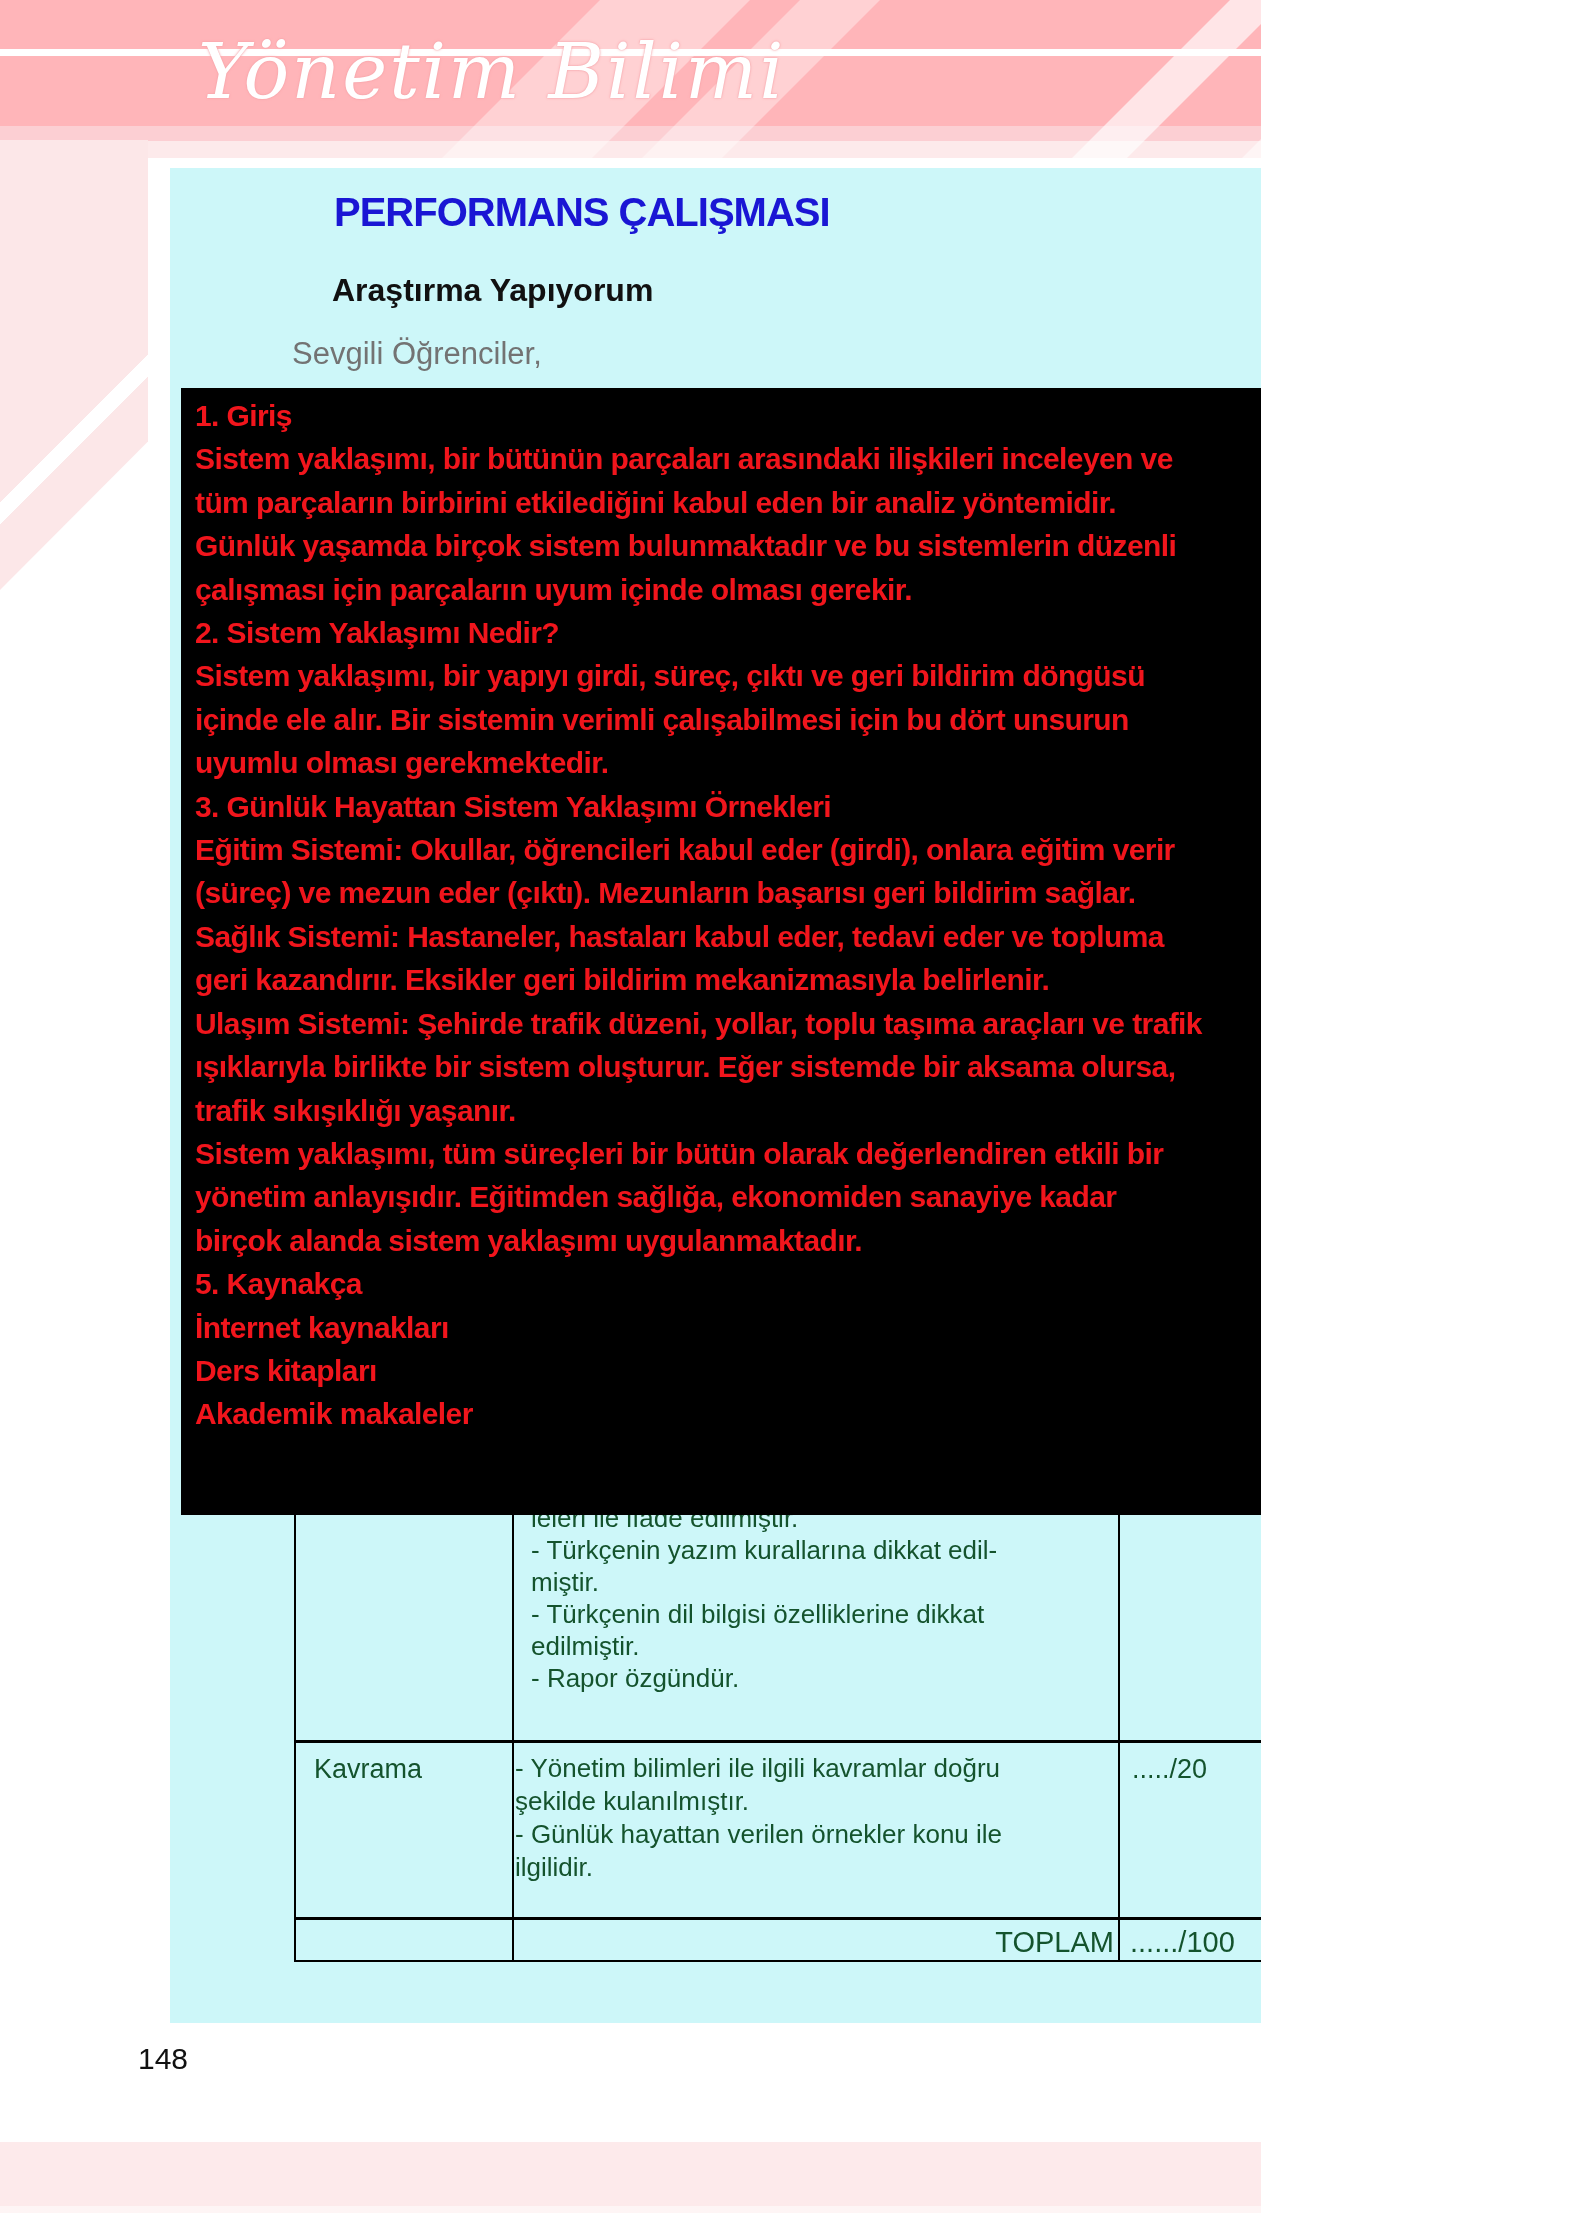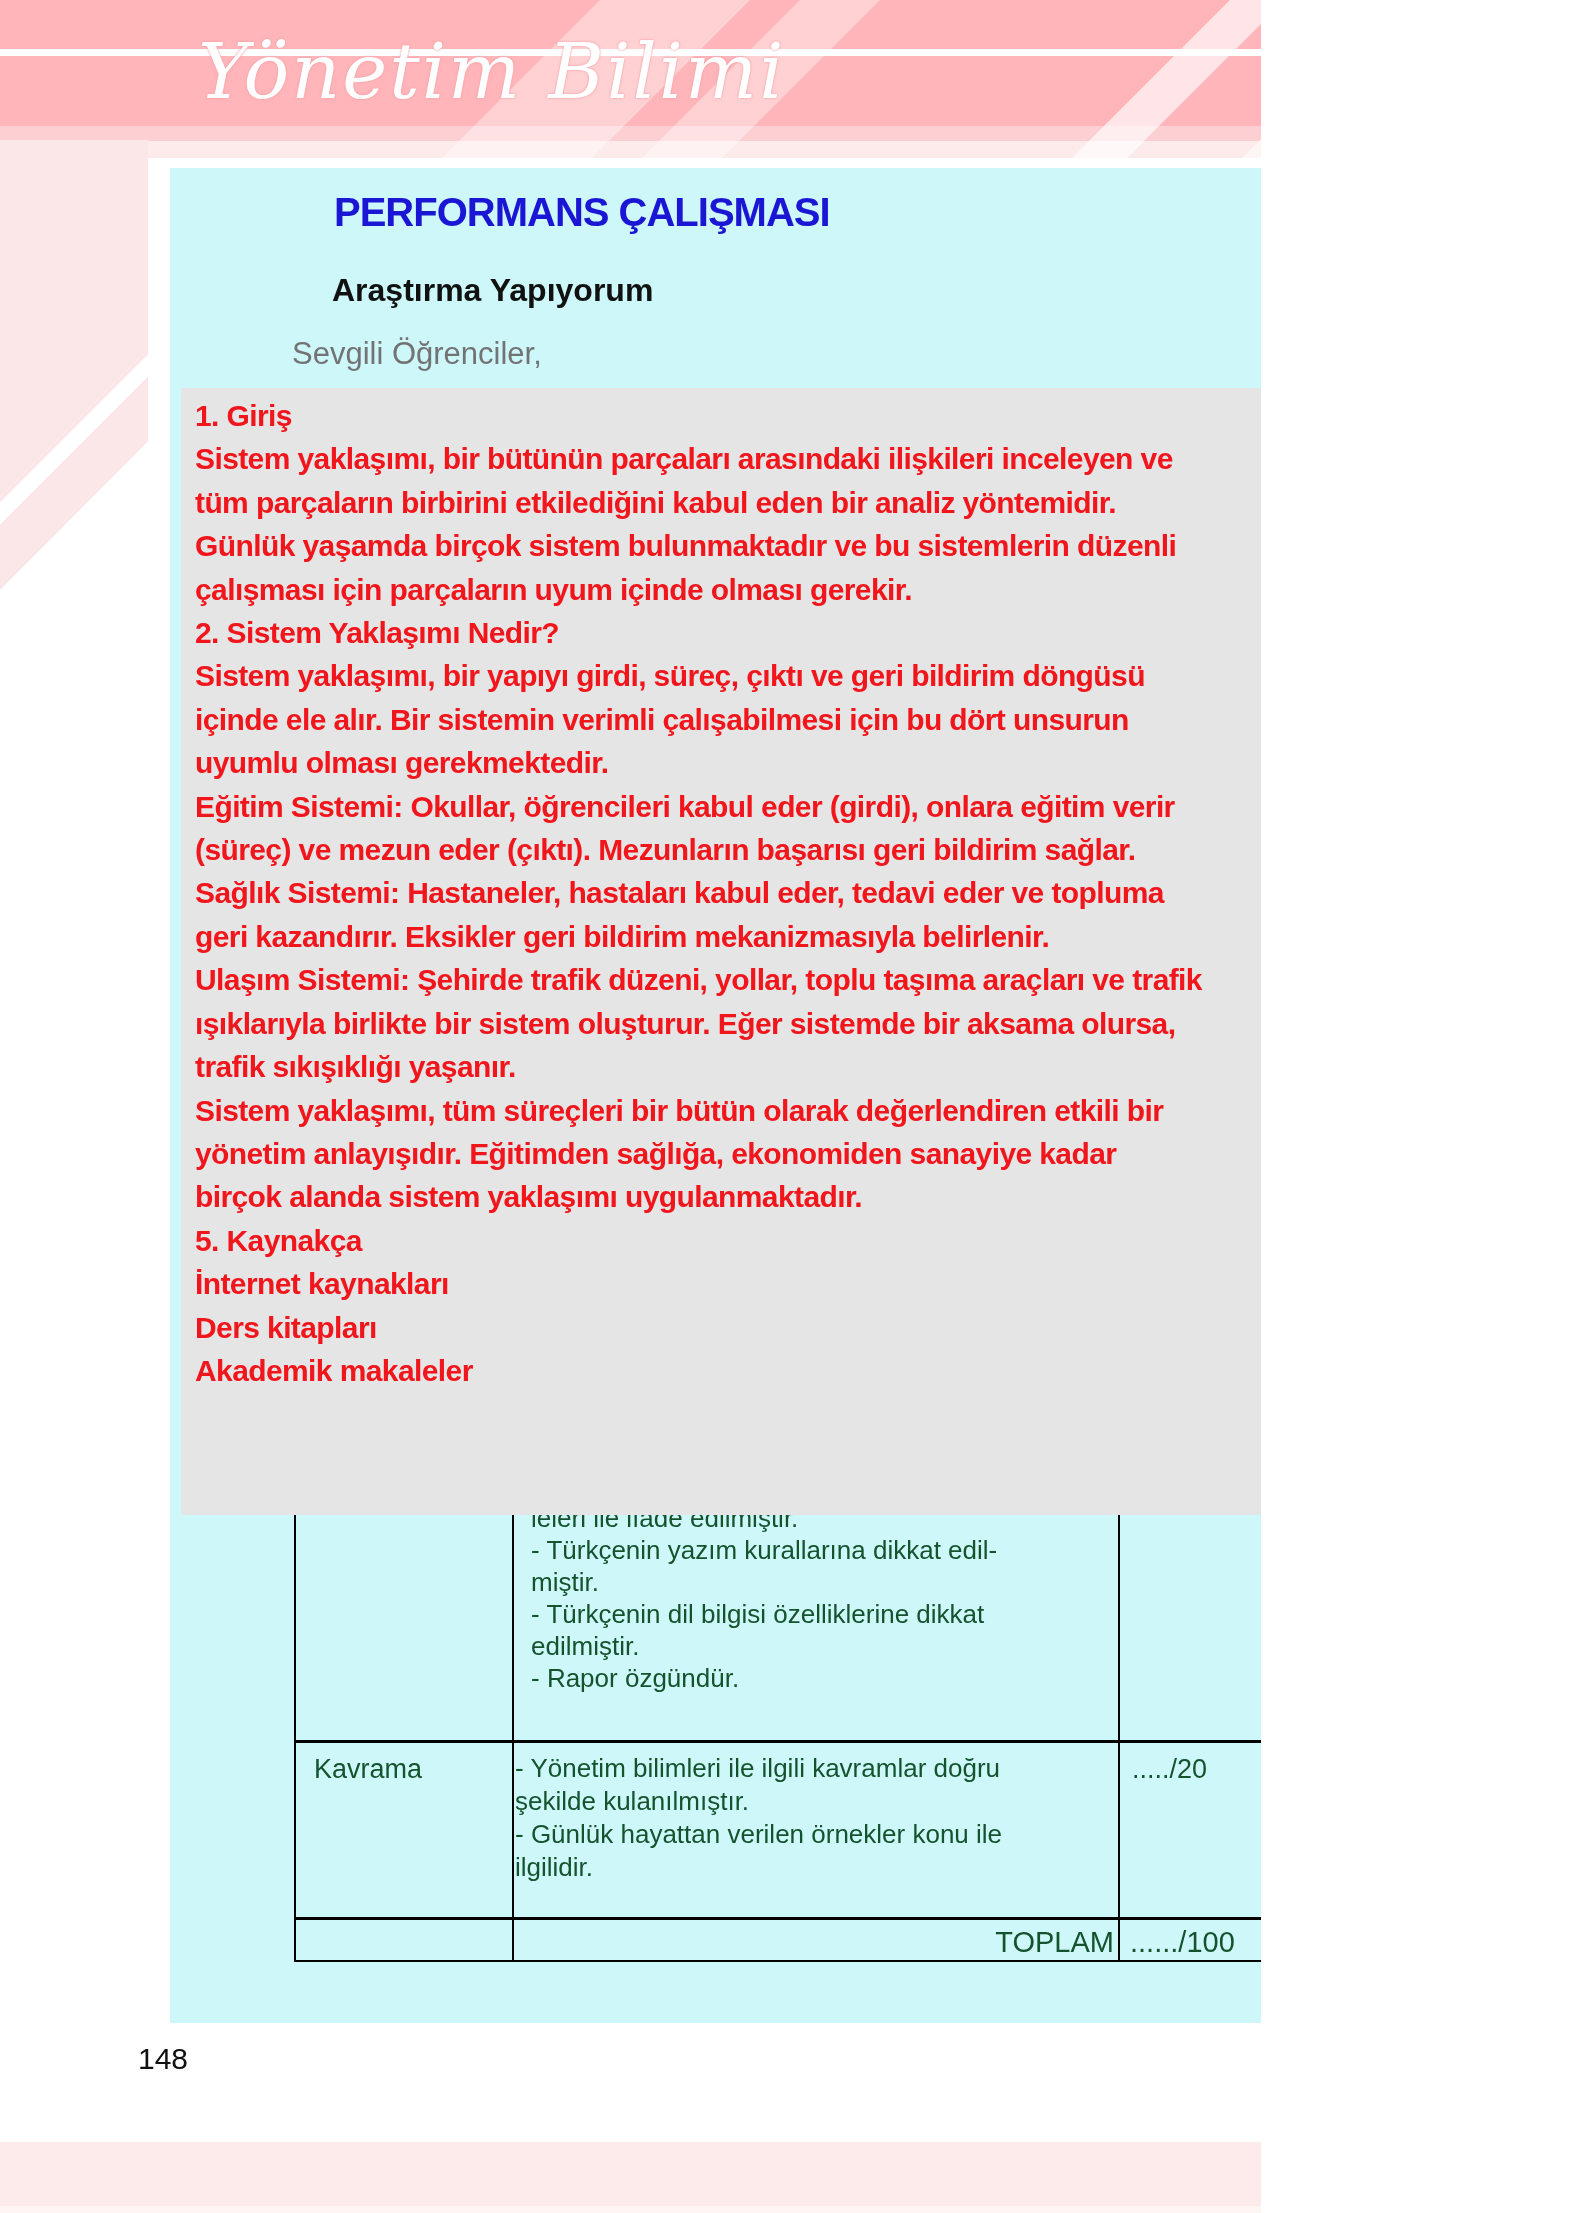--- a/index.html
+++ b/index.html
@@ -47,21 +47,21 @@
   .cell-lines div{white-space:nowrap;line-height:32px;}
   .cellA2{position:absolute;left:235px;top:100px;}
   .kavrama{position:absolute;left:18px;top:352px;font-size:27px;}
   .cellB2{position:absolute;left:219px;top:350px;}
   .cellB2 div{line-height:33px;}
   .cellB3{position:absolute;left:836px;top:352px;font-size:27px;}
   .tot-label{position:absolute;left:220px;top:524px;width:598px;text-align:right;font-size:29px;}
   .tot-score{position:absolute;left:834px;top:524px;font-size:29px;}
 
   
-  .report{position:absolute;left:181px;top:388px;width:1209px;height:1127px;background:#e5e5e5;
+  .report{position:absolute;left:181px;top:388px;width:1209px;height:1127px;background:#000000;
           z-index:3;overflow:hidden;padding:6px 0 0 14px;box-sizing:border-box;}
   .report .rline{font-size:30px;font-weight:bold;color:#f1151c;line-height:43.4px;
           letter-spacing:-0.6px;white-space:nowrap;}
 
   
   .page-number{position:absolute;left:138px;top:2042px;font-size:30px;color:#111;}
   .footer-band{position:absolute;left:0;top:2142px;width:1583px;height:64px;background:#fdeaeb;}
   .footer-strip{position:absolute;left:0;top:2206px;width:1583px;height:7px;background:#fef5f5;}
 </style>
 </head>
@@ -121,20 +121,21 @@
   <div class="report">
     <div class="rline">1. Giriş</div>
     <div class="rline">Sistem yaklaşımı, bir bütünün parçaları arasındaki ilişkileri inceleyen ve</div>
     <div class="rline">tüm parçaların birbirini etkilediğini kabul eden bir analiz yöntemidir.</div>
     <div class="rline">Günlük yaşamda birçok sistem bulunmaktadır ve bu sistemlerin düzenli</div>
     <div class="rline">çalışması için parçaların uyum içinde olması gerekir.</div>
     <div class="rline">2. Sistem Yaklaşımı Nedir?</div>
     <div class="rline">Sistem yaklaşımı, bir yapıyı girdi, süreç, çıktı ve geri bildirim döngüsü</div>
     <div class="rline">içinde ele alır. Bir sistemin verimli çalışabilmesi için bu dört unsurun</div>
     <div class="rline">uyumlu olması gerekmektedir.</div>
+    <div class="rline">3. Günlük Hayattan Sistem Yaklaşımı Örnekleri</div>
     <div class="rline">Eğitim Sistemi: Okullar, öğrencileri kabul eder (girdi), onlara eğitim verir</div>
     <div class="rline">(süreç) ve mezun eder (çıktı). Mezunların başarısı geri bildirim sağlar.</div>
     <div class="rline">Sağlık Sistemi: Hastaneler, hastaları kabul eder, tedavi eder ve topluma</div>
     <div class="rline">geri kazandırır. Eksikler geri bildirim mekanizmasıyla belirlenir.</div>
     <div class="rline">Ulaşım Sistemi: Şehirde trafik düzeni, yollar, toplu taşıma araçları ve trafik</div>
     <div class="rline">ışıklarıyla birlikte bir sistem oluşturur. Eğer sistemde bir aksama olursa,</div>
     <div class="rline">trafik sıkışıklığı yaşanır.</div>
     <div class="rline">Sistem yaklaşımı, tüm süreçleri bir bütün olarak değerlendiren etkili bir</div>
     <div class="rline">yönetim anlayışıdır. Eğitimden sağlığa, ekonomiden sanayiye kadar</div>
     <div class="rline">birçok alanda sistem yaklaşımı uygulanmaktadır.</div>

